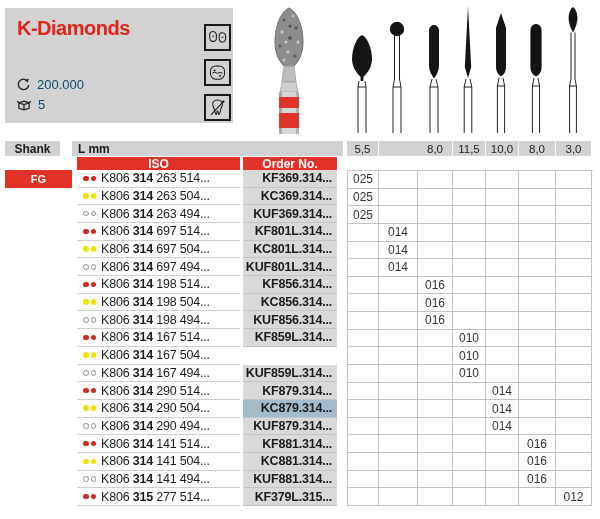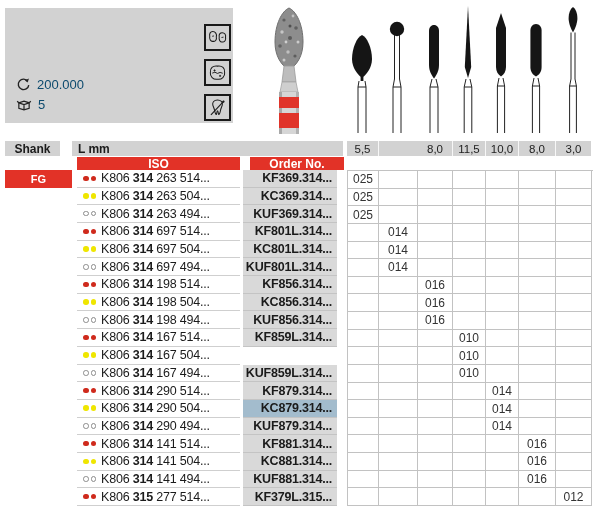--- a/index.html
+++ b/index.html
@@ -20,21 +20,21 @@
   .band { top:141px; height:15px; background:#d2d2d2; font-size:12px; display:flex; align-items:center; }
   .shank-h { left:5px; width:55px; justify-content:center; font-weight:bold; }
   .lmm-h { left:72px; width:271px; padding-left:6px; font-weight:bold; }
   .sizes-h { left:347px; width:244px; display:grid; grid-template-columns:31px 39px 35px 33px 33px 37px 36px; padding:0; }
   .size-cell { display:flex; align-items:center; justify-content:center; font-size:11.5px; color:#222; height:15px; }
   .size-cell + .size-cell { border-left:1px solid #f7f7f7; }
   .size-cell.no-div { border-left-color:transparent; }
 
   .red-band { top:157px; height:13px; background:#e23227; color:#fff; font-weight:bold; font-size:12px; display:flex; align-items:center; justify-content:center; }
   .iso-h { left:77px; width:163px; }
-  .ord-h { left:243px; width:94px;margin-left:7px; }
+  .ord-h { left:243px; width:94px; }
 
   .fg-cell { left:5px; top:170px; width:67px; height:18px; background:#e23227; color:#fff; font-weight:bold; font-size:11px; display:flex; align-items:center; justify-content:center; }
 
   
   .ltable { left:77px; top:170px; width:260px; height:336px; display:grid; grid-template-rows:repeat(19,1fr); }
   .lrow { display:flex; }
   .iso-cell { width:163px; display:flex; align-items:center; padding-left:6px; border-bottom:1px solid #cfcfcf; font-size:12.5px; letter-spacing:-0.2px; white-space:pre; }
   .iso-cell b { font-weight:bold; }
   .lgap { width:3px; }
   .order-cell { width:94px; background:#d9d9d9; border-bottom:1px solid #c4c4c4; display:flex; align-items:center; justify-content:flex-end; padding-right:5px; font-size:12.5px; font-weight:bold; letter-spacing:-0.2px; }
@@ -51,20 +51,21 @@
            border-left:1px solid #c2c2c2; border-top:1px solid #c2c2c2; }
   .vcell { border-right:1px solid #c2c2c2; border-bottom:1px solid #c2c2c2; display:flex; align-items:center; justify-content:center; font-size:12px; color:#333; }
 
   .sil { top:3px; }
   svg { display:block; }
 </style>
 </head>
 <body>
 
 <div class="abs info-box">
+  <div class="title">K-Diamonds</div>
 
   <div class="spec-row spec-rpm">
     <svg width="15" height="15" viewBox="0 0 16 16">
       <path d="M12.6,4.6 A5.6,5.6 0 1 0 13.6,8.6" fill="none" stroke="#222" stroke-width="1.5"></path>
       <path d="M13.9,1.6 L12.2,5.9 L9.4,3.4 Z" fill="#222"></path>
     </svg>
     <span>200.000</span>
   </div>
 
   <div class="spec-row spec-qty">

